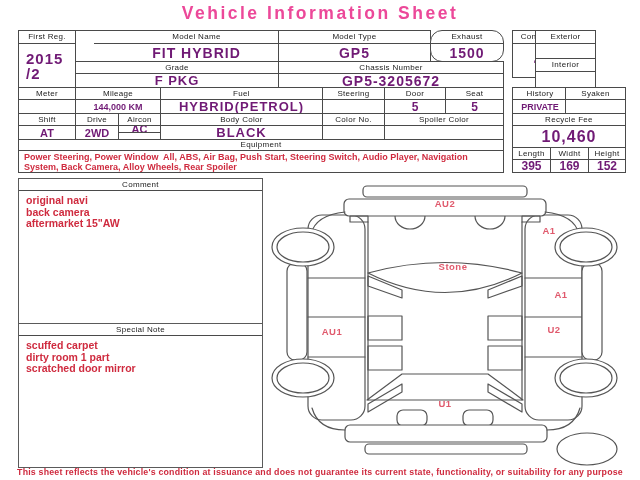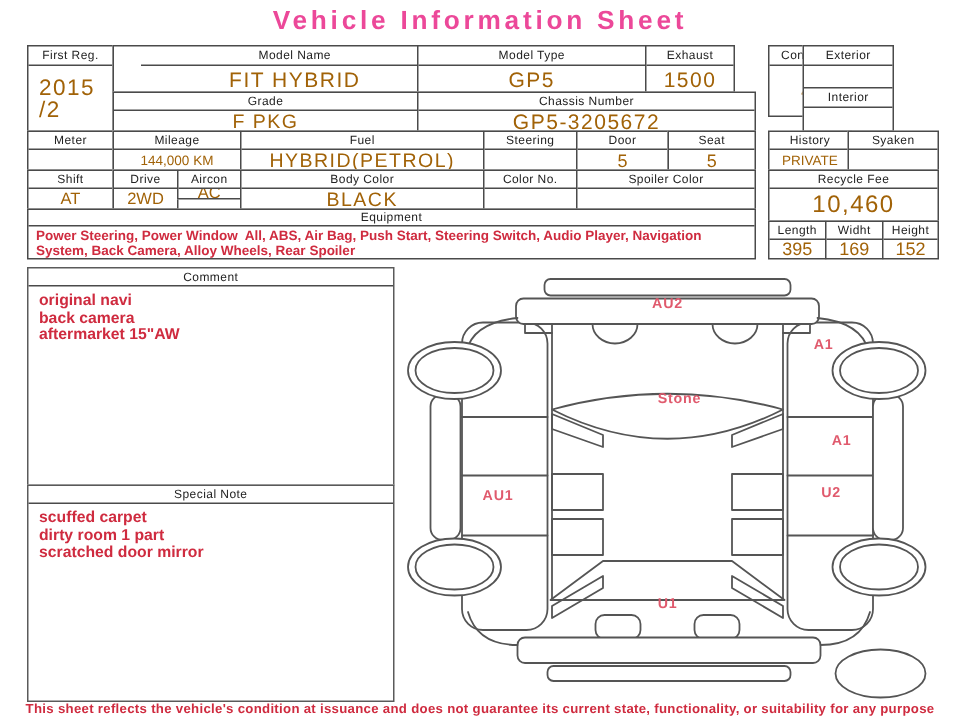--- a/index.html
+++ b/index.html
@@ -7,21 +7,21 @@
          font-family:"Liberation Sans",sans-serif;overflow:hidden;}
   .title{position:absolute;top:3px;left:0;width:640px;text-align:center;
          font-size:17.5px;font-weight:bold;letter-spacing:2.5px;color:#ec4899;}
   .cell{position:absolute;box-sizing:border-box;border:1px solid #4a4a4a;background:#fff;
         display:flex;flex-direction:column;}
   .hdr{flex:0 0 auto;height:12px;line-height:12px;font-size:8px;color:#222;
        text-align:center;border-bottom:1px solid #4a4a4a;letter-spacing:0.3px;overflow:hidden;}
   .hdr.h11{height:11px;line-height:11px;}
   .hdr.h10{height:10px;line-height:10px;}
   .val{flex:1 1 auto;display:flex;align-items:center;justify-content:center;
-       color:#a16207;font-weight:normal;overflow:hidden;}
+       color:#701a75;font-weight:bold;overflow:hidden;}
   .v14{font-size:14px;letter-spacing:1px;}
   .v13{font-size:13px;letter-spacing:1px;}
   .v12{font-size:12px;}
   .v11{font-size:11px;}
   .v9{font-size:9px;}
   .v16{font-size:16px;letter-spacing:1px;}
   .v18{font-size:18px;}
   .firstreg .val{flex-direction:column;align-items:flex-start;justify-content:center;
        padding-left:7px;font-size:15px;line-height:15px;letter-spacing:1px;}
   .equip-text{flex:1;padding:2px 5px;font-size:9px;line-height:9.5px;font-weight:bold;
@@ -55,21 +55,21 @@
   <div class="cell" style="left:75px;top:30px;width:225px;height:32px;padding-left:18px;">
     <div class="hdr">Model Name</div>
     <div class="val v14">FIT HYBRID</div>
   </div>
 
   <div class="cell" style="left:278px;top:30px;width:153px;height:32px;">
     <div class="hdr">Model Type</div>
     <div class="val v14">GP5</div>
   </div>
 
-  <div class="cell" style="left:430px;top:30px;width:60px;height:32px;">
+  <div class="cell" style="left:430px;top:30px;width:74px;height:32px;border-radius:12px;">
     <div class="hdr">Exhaust</div>
     <div class="val v14">1500</div>
   </div>
 
   <div class="cell" style="left:75px;top:61px;width:204px;height:27px;">
     <div class="hdr h11">Grade</div>
     <div class="val v13">F PKG</div>
   </div>
 
   <div class="cell" style="left:278px;top:61px;width:226px;height:27px;">

